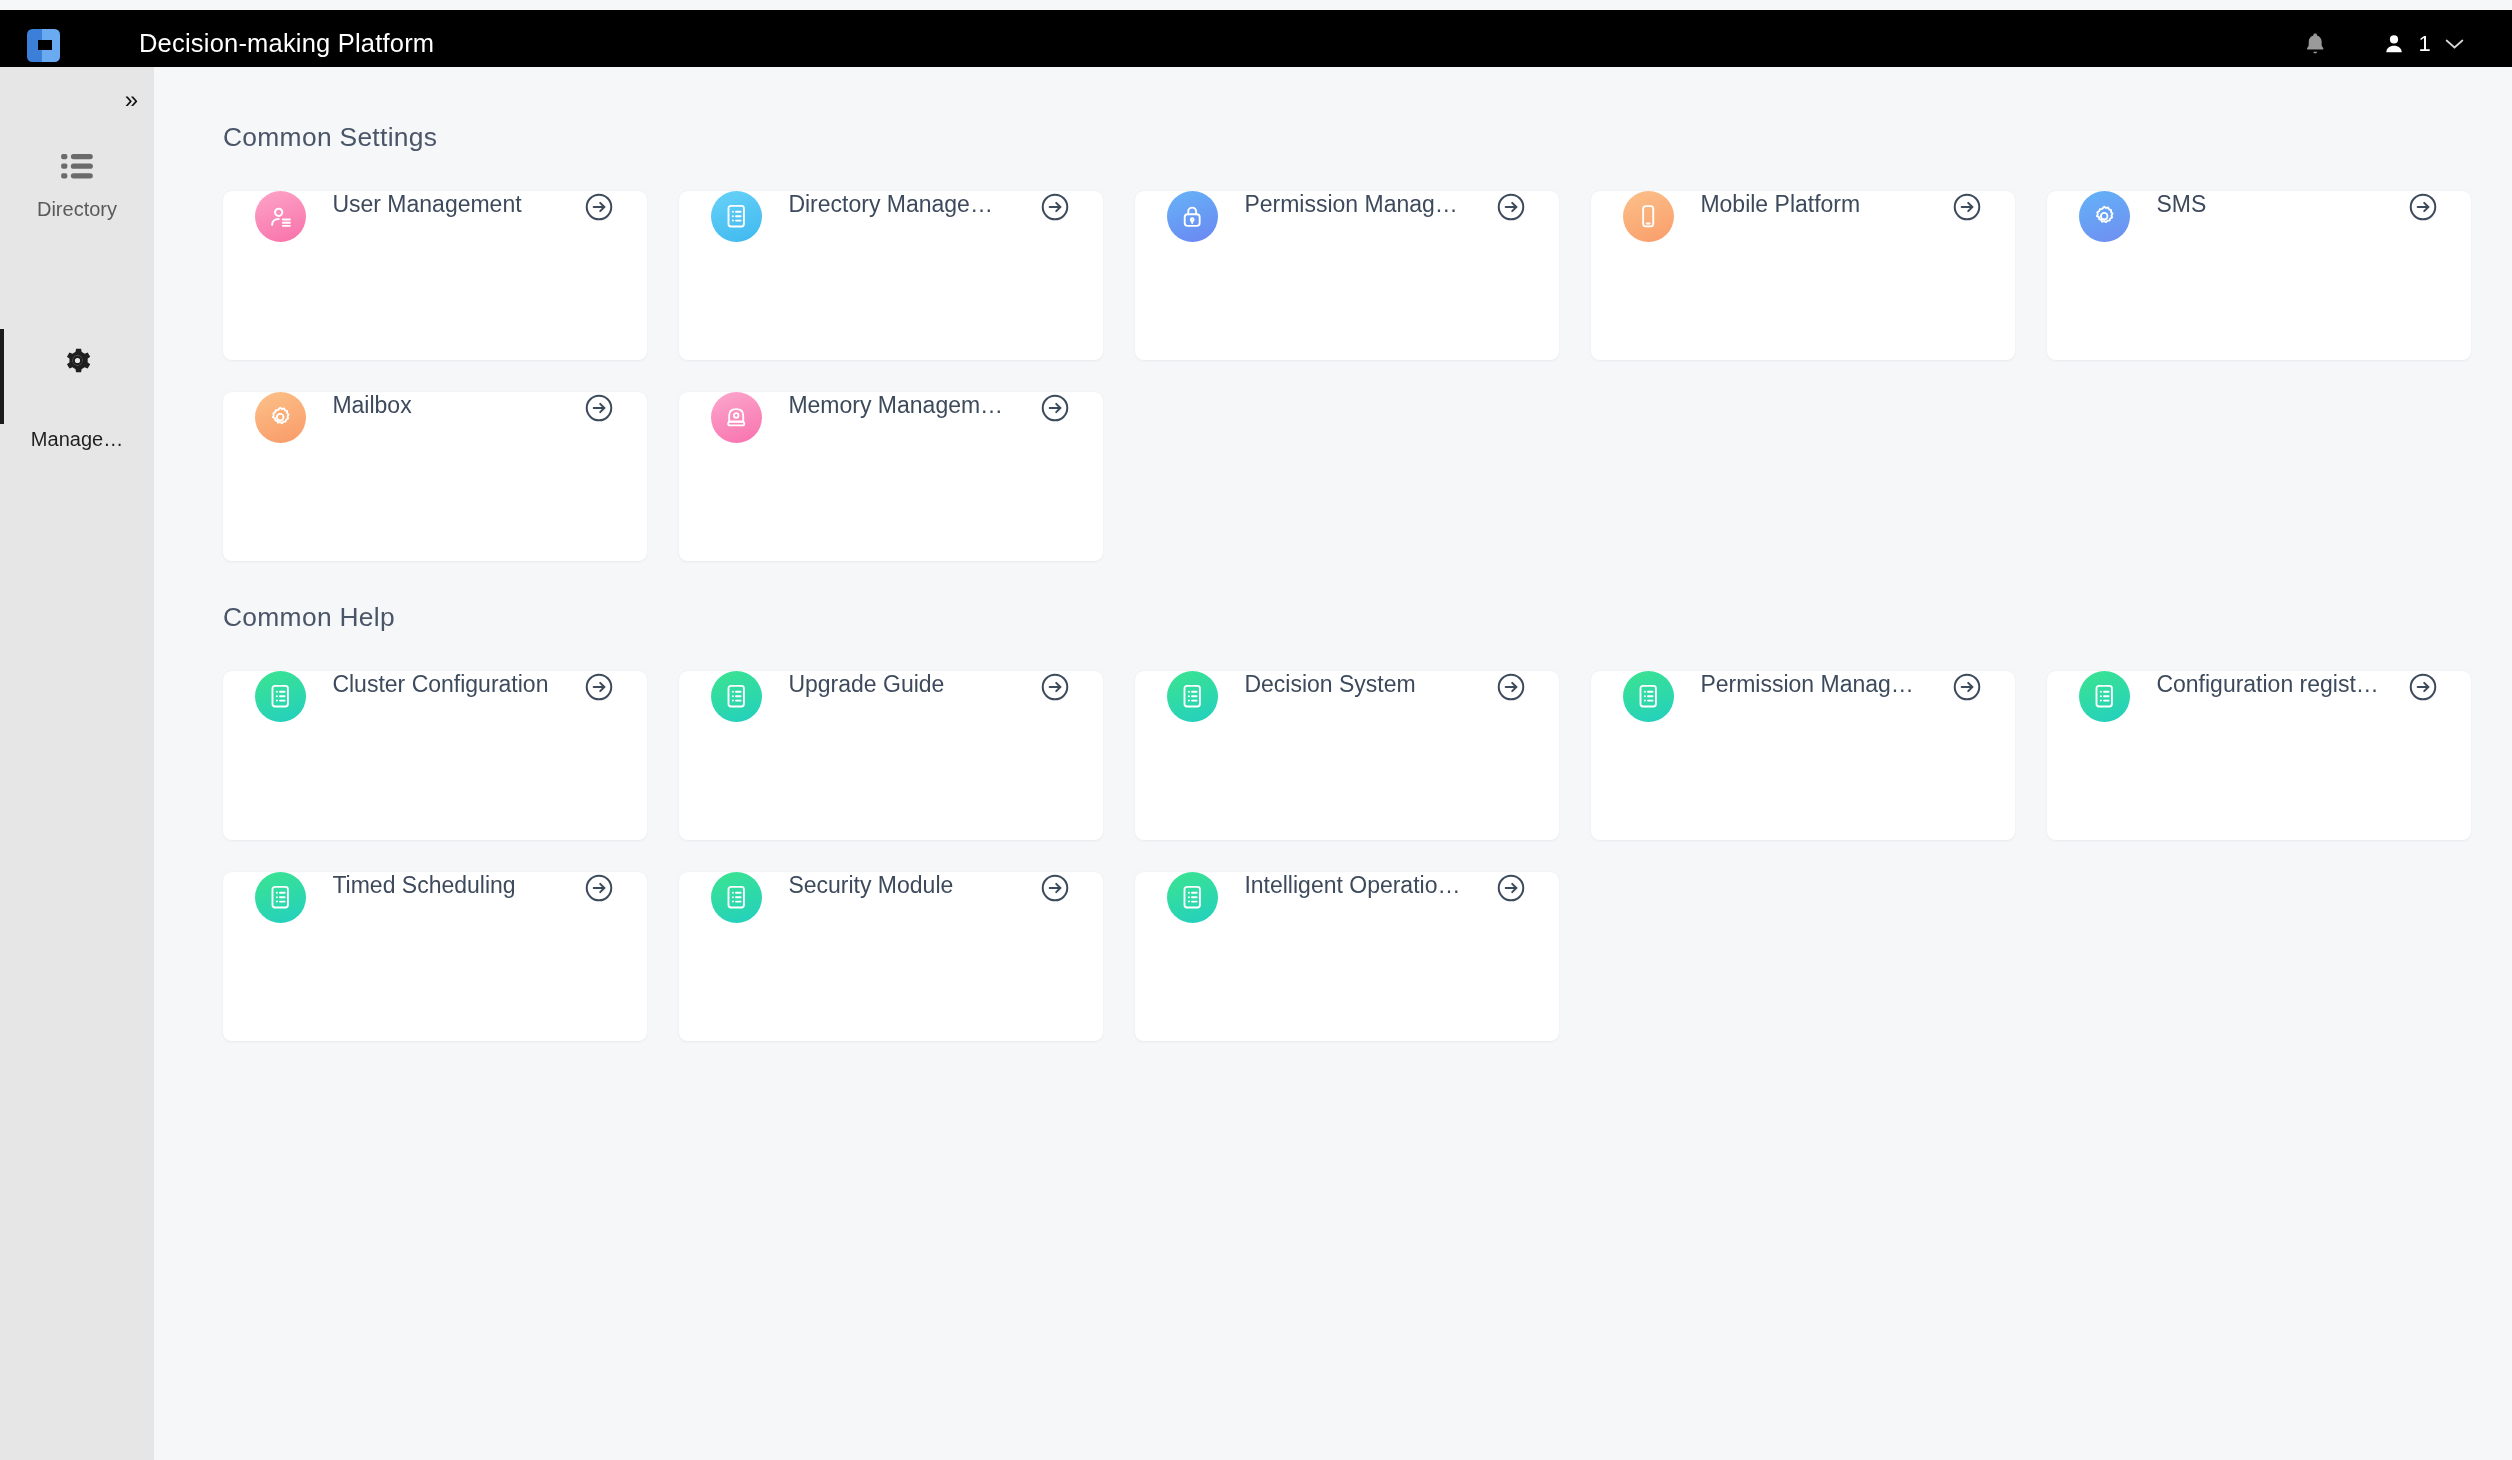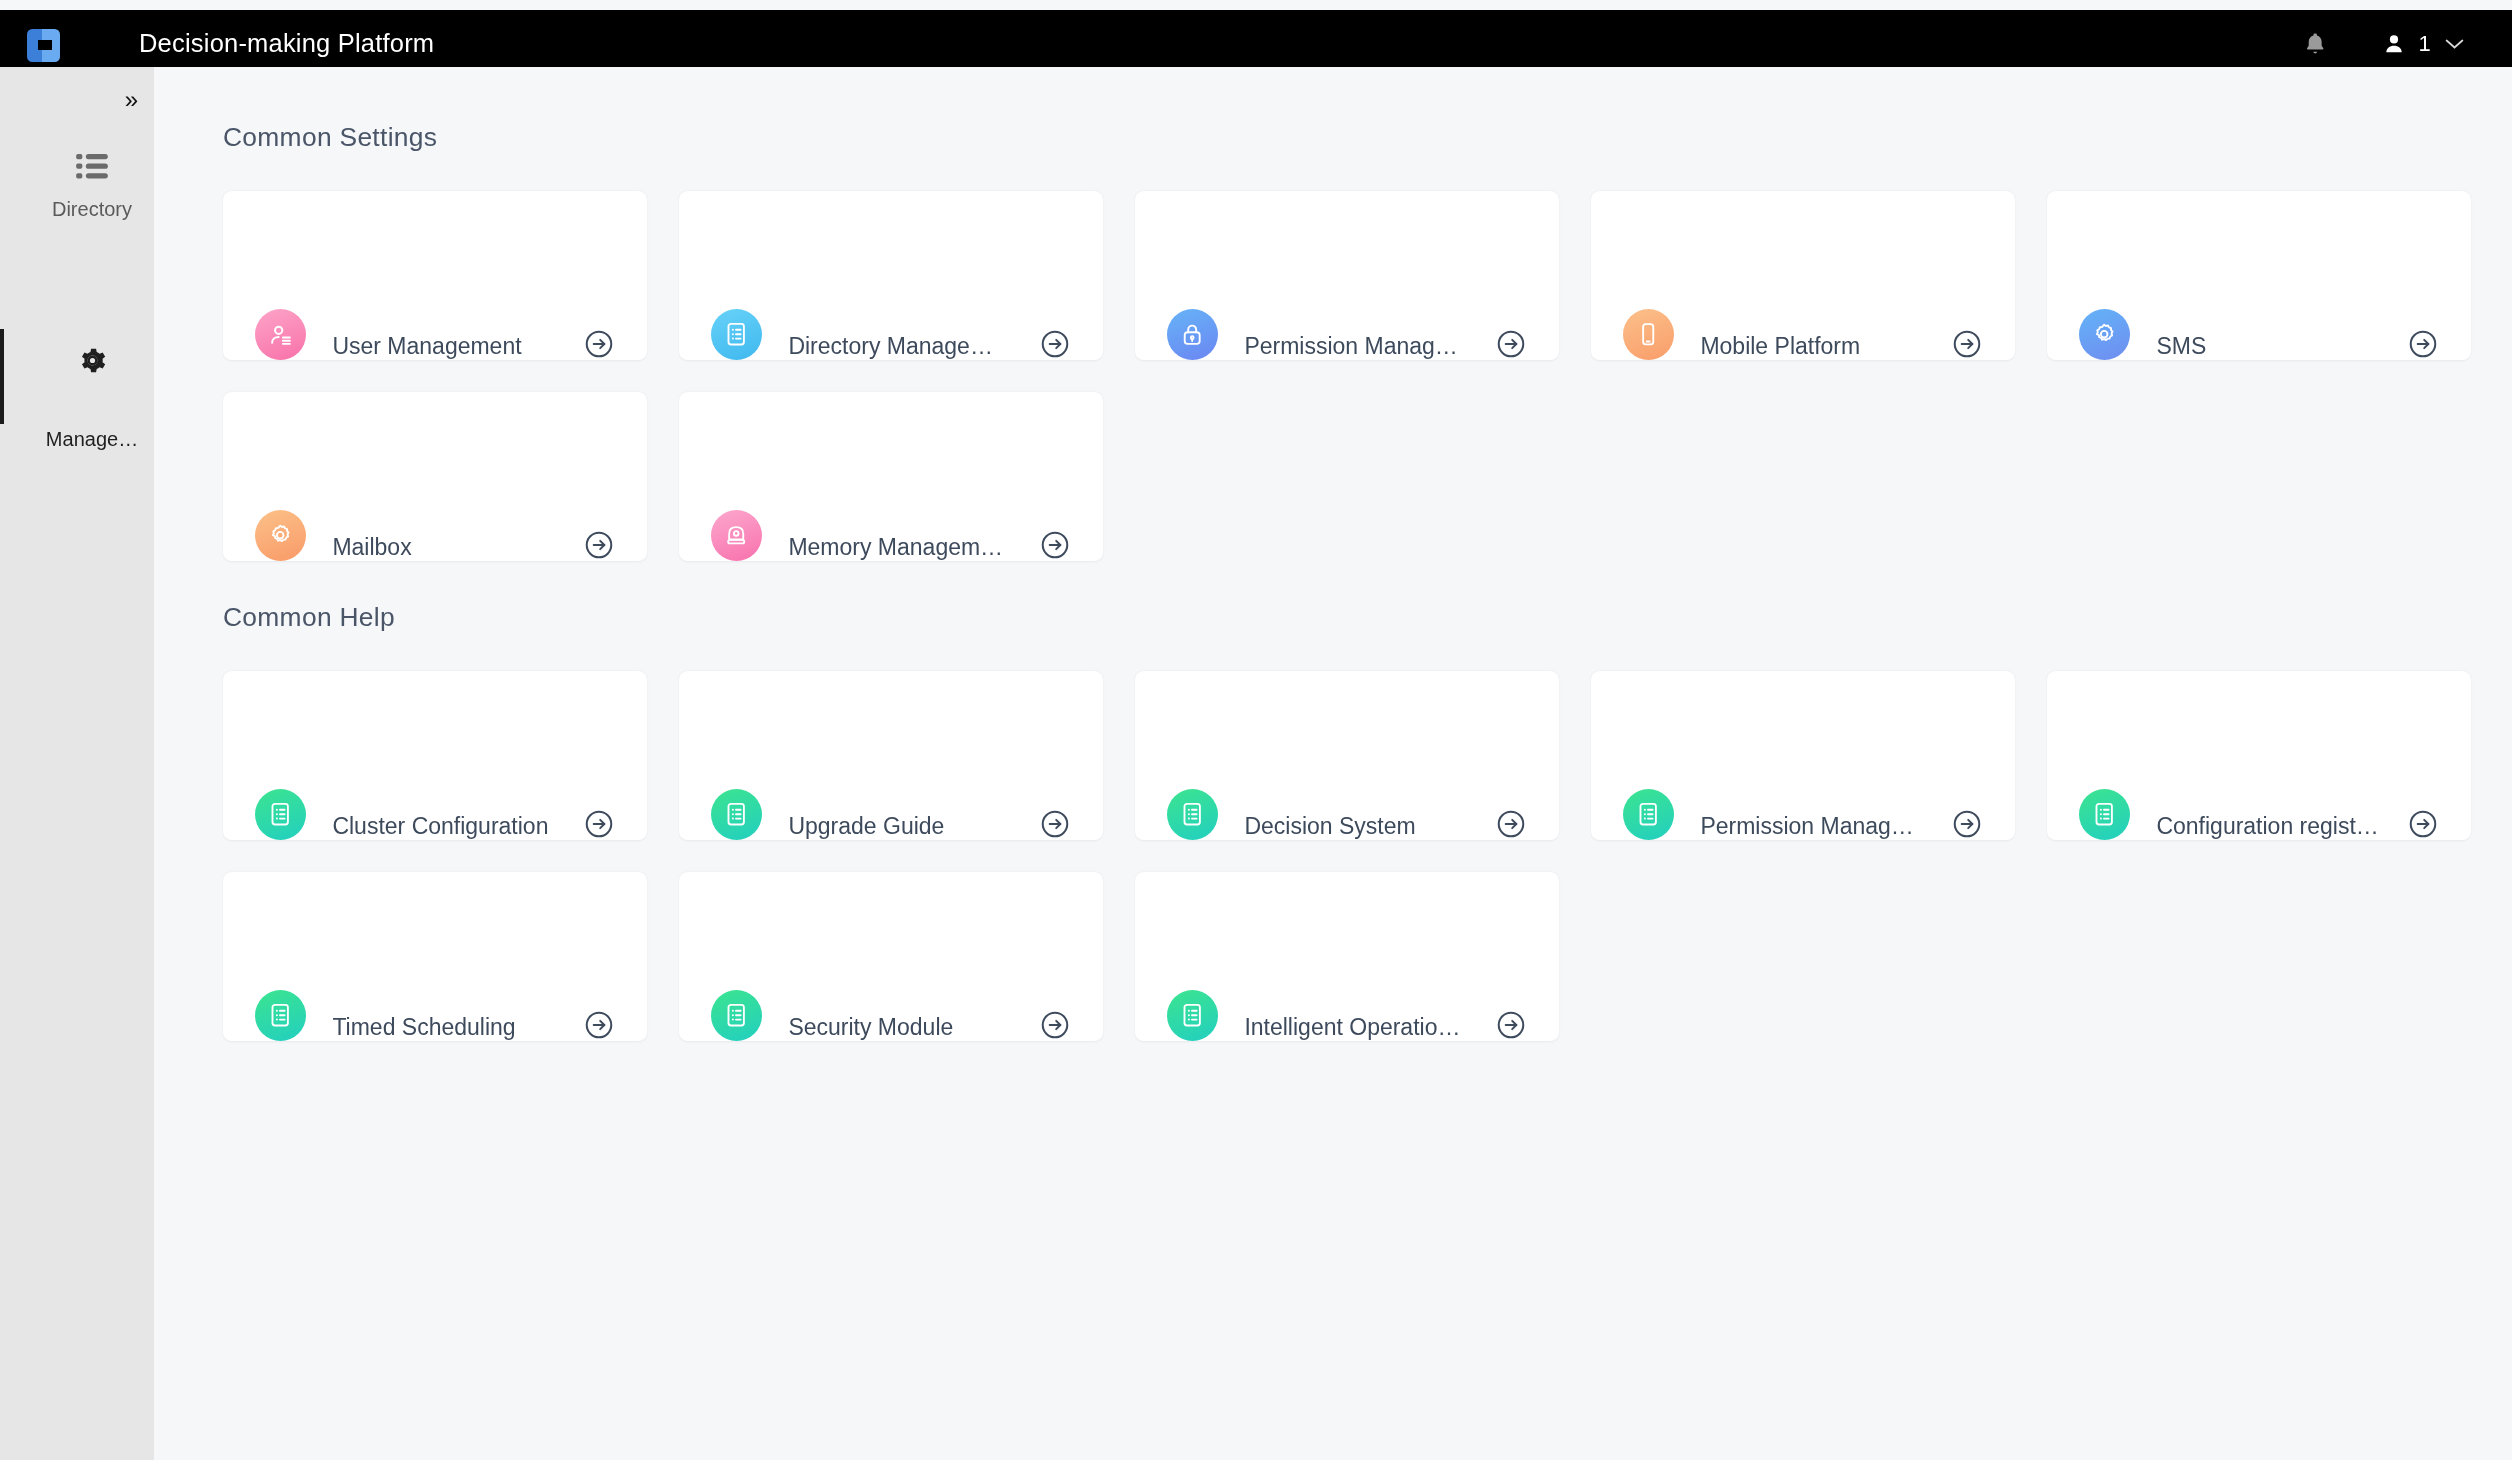--- a/index.html
+++ b/index.html
@@ -58,21 +58,21 @@
     position: absolute; top: 67px; left: 0;
     width: 154px; height: 1393px;
     background: #e6e6e6;
   }
   .collapse-btn {
     position: absolute; right: 16px; top: 21px;
     font-size: 24px; color: #111; line-height: 1;
     cursor: pointer;
   }
   .side-item {
-    position: absolute; left: 15px; width: 154px;
+    position: absolute; left: 0; width: 154px;
     display: flex; flex-direction: column; align-items: center;
     cursor: pointer;
   }
   .side-item.directory { top: 79px; }
   .side-item.manage { top: 273px; gap: 36px; }
   .side-item .ico { height: 40px; display: flex; align-items: center; justify-content: center; }
   .side-label {
     margin-top: 12.3px; font-size: 20px; color: #5a5a5a;
     max-width: 141px; white-space: nowrap; overflow: hidden;
   }
@@ -98,21 +98,21 @@
     display: grid;
     grid-template-columns: repeat(5, 424px);
     gap: 32px 32px;
     margin-top: 38px;
   }
   .card {
     width: 424px; height: 169px;
     background: #ffffff;
     border-radius: 8.8px;
     box-shadow: 0 0.9px 2.6px rgba(16,24,40,.06);
-    display: flex; align-items: flex-end;
+    display: flex; align-items: flex-start;
     padding: 0 32px;
     cursor: pointer;
   }
   .card-icon {
     width: 51px; height: 51px; border-radius: 50%;
     flex: 0 0 51px;
     display: flex; align-items: center; justify-content: center;
   }
   .card-label {
     margin-left: 26.4px;

